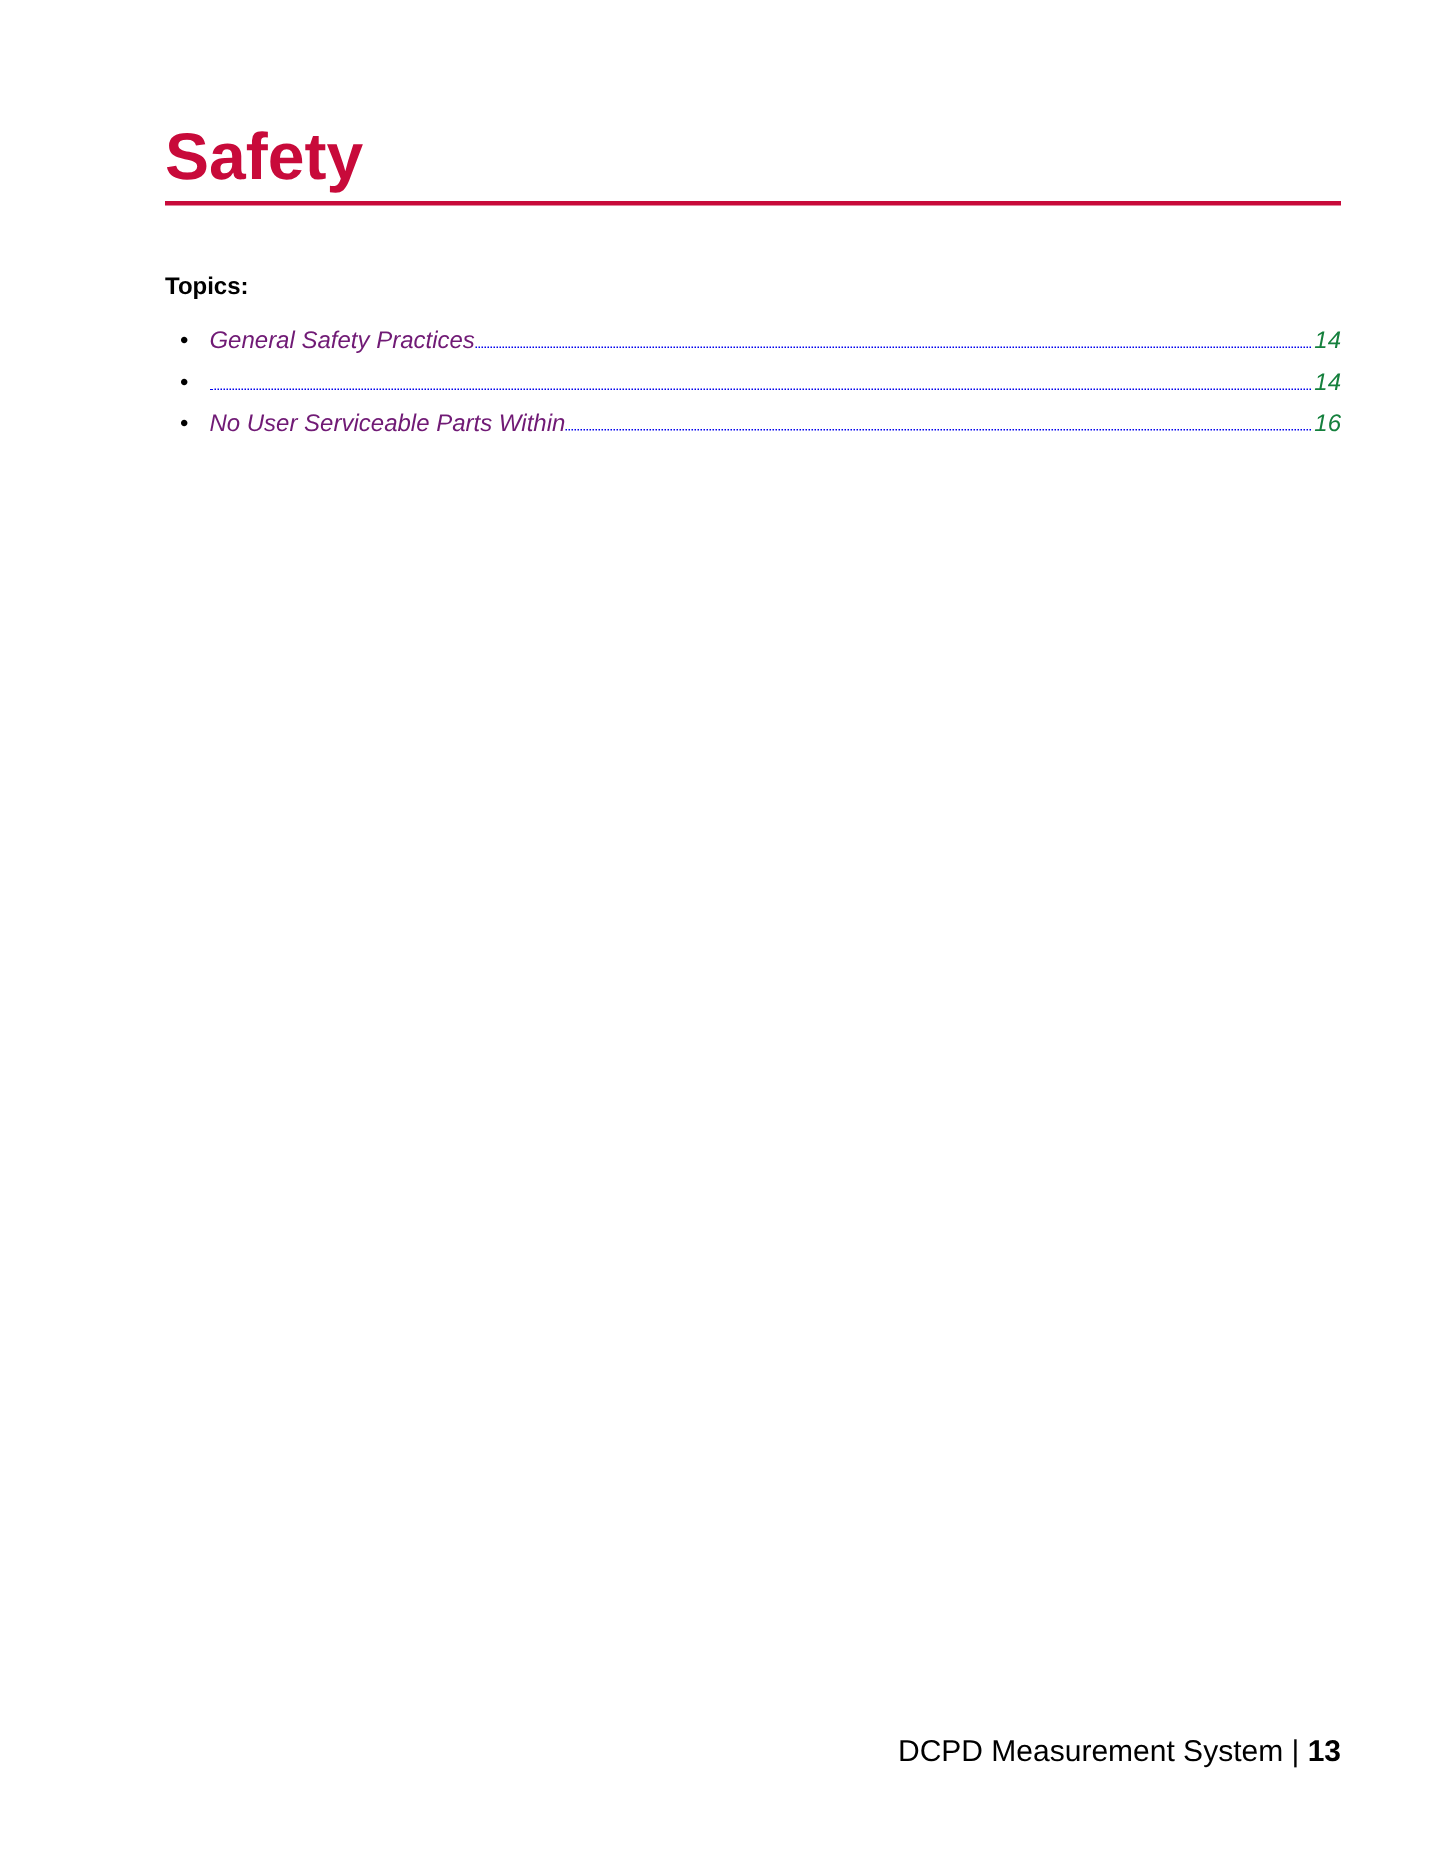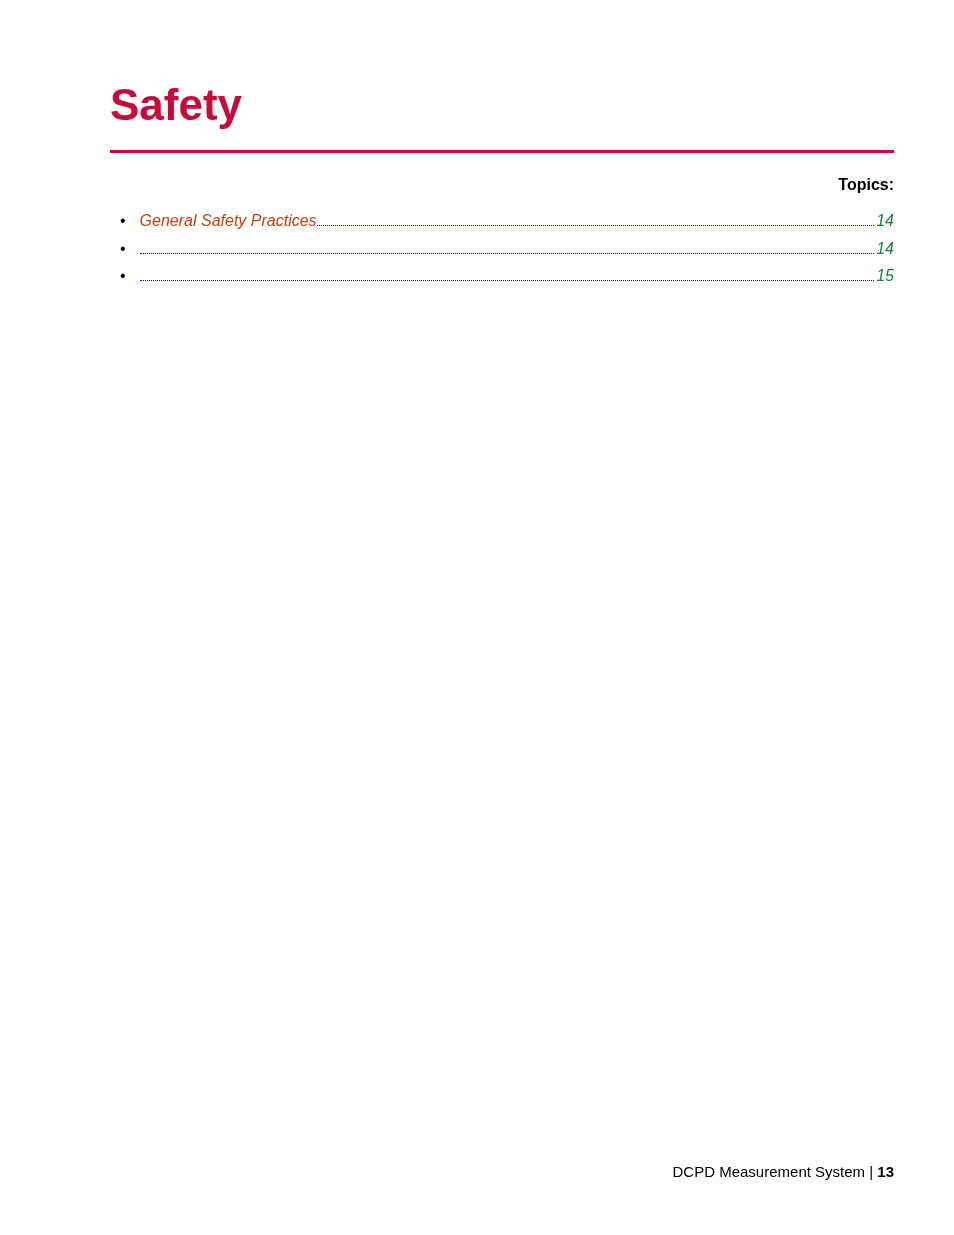--- a/index.html
+++ b/index.html
@@ -16,69 +16,68 @@
   }
   .page {
     padding: 80px 60px 0 110px;
     height: 100%;
     position: relative;
   }
   .title {
     color: #c80a3a;
     font-size: 44px;
     font-weight: bold;
-    padding-bottom: 20px;
+    padding-bottom: 4px;
     border-bottom: 3px solid #c80a3a;
-    margin-bottom: 23px;
+    margin-bottom: 46px;
   }
   .topics-label {
     font-weight: bold;
     font-size: 16px;
     color: #000;
     margin-bottom: 14px;
-    text-align: right;
   }
   .toc-list {
     list-style: none;
   }
   .toc-item {
     display: flex;
     align-items: baseline;
     font-size: 16px;
     line-height: 1.6;
     margin-left: 10px;
     margin-bottom: 2px;
   }
   .bullet {
     color: #000;
     margin-right: 14px;
     font-size: 16px;
   }
   .toc-link {
-    color: #c2410c;
+    color: #701a75;
     font-style: italic;
     text-decoration: none;
     white-space: nowrap;
   }
   .dots {
     flex: 1;
     border-bottom: 1.5px dotted #0000ee;
     margin: 0 2px 4px 0;
     min-width: 10px;
   }
   .toc-page {
     color: #15803d;
     font-style: italic;
     white-space: nowrap;
   }
   .footer {
     position: absolute;
     bottom: 55px;
     right: 60px;
-    font-size: 15px;
+    font-size: 20px;
     color: #000;
   }
   .footer .page-num {
     font-weight: bold;
   }
 </style>
 </head>
 <body>
 
 <div class="page">
@@ -93,21 +92,22 @@
       <span class="dots"></span>
       <span class="toc-page">14</span>
     </li>
     <li class="toc-item">
       <span class="bullet">•</span>
       <span class="dots"></span>
       <span class="toc-page">14</span>
     </li>
     <li class="toc-item">
       <span class="bullet">•</span>
+      <a class="toc-link" href="#">No User Serviceable Parts Within</a>
       <span class="dots"></span>
-      <span class="toc-page">15</span>
+      <span class="toc-page">16</span>
     </li>
   </ul>
 
   <div class="footer">
     <span>DCPD Measurement System</span><span> | </span><span class="page-num">13</span>
   </div>
 </div>
 
 </body></html>

